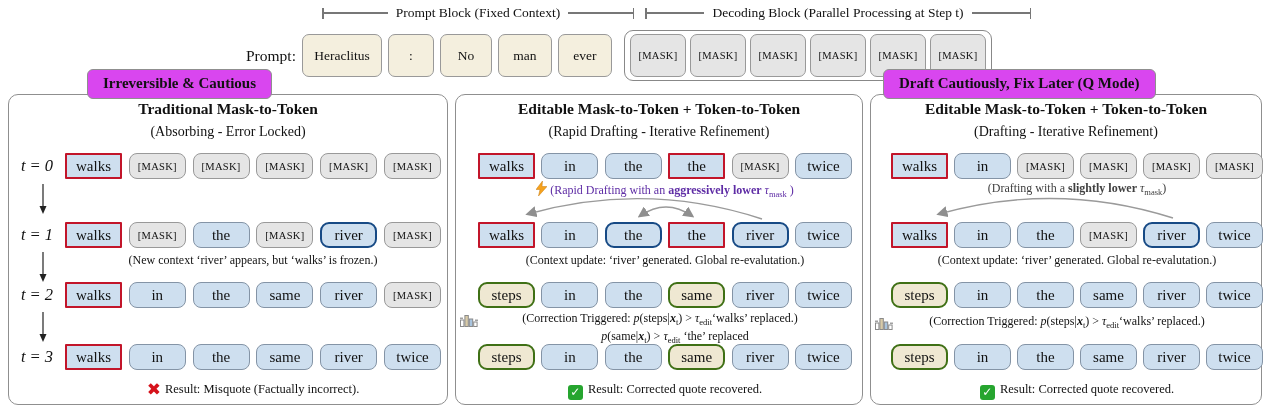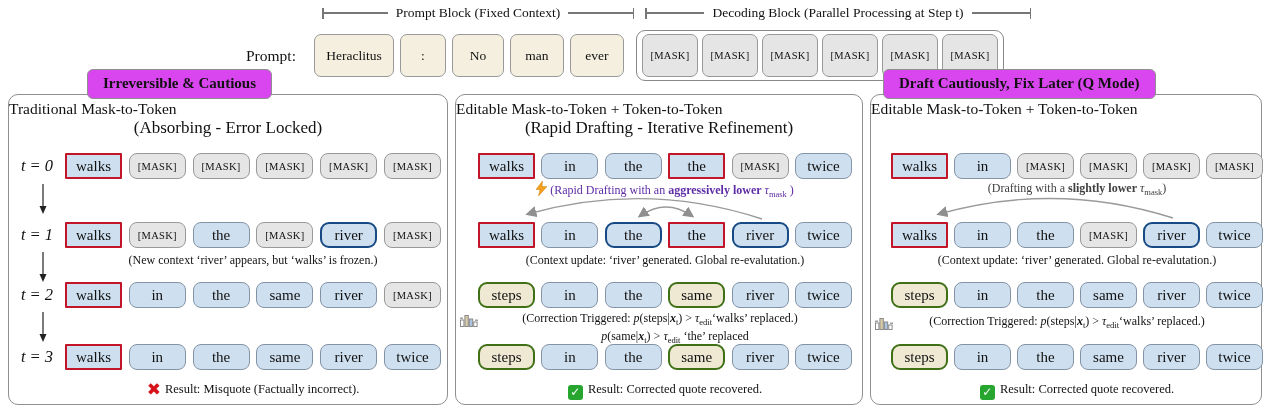--- a/index.html
+++ b/index.html
@@ -5,34 +5,34 @@
   html,body{margin:0;padding:0;background:#fff}
   .stage{position:relative;width:1266px;height:411px;background:#fff;overflow:hidden;
          font-family:"Liberation Serif","DejaVu Serif",serif;color:#111}
   
   .bracket{position:absolute;display:flex;align-items:center;height:16px}
   .tick{width:1.5px;height:11px;background:#777;flex:0 0 auto}
   .bline{flex:1;height:1.5px;background:#777}
   .btxt{padding:0 8px;font-size:13.5px;white-space:nowrap;color:#111}
   
   .prompt-row{position:absolute;display:flex;align-items:center;gap:6px}
-  .plabel{font-size:15.5px;margin-right:12px}
+  .plabel{font-size:15.5px;}
   .ptok{height:43px;border:1.2px solid #999;border-radius:7px;background:#F4EFDE;
         display:flex;align-items:center;justify-content:center;font-size:13.5px;box-sizing:border-box}
   .ptok.maskt{background:#E5E5E5;font-size:10.5px;letter-spacing:.3px;width:56px}
   .decode-wrap{margin-left:6px;border:1.4px solid #888;border-radius:9px;padding:3px 5px;
         display:flex;gap:4px;background:#fff}
   
   .panel{position:absolute;top:94px;height:311px;border:1.5px solid #8f8f8f;border-radius:10px;
          background:#fff;box-sizing:border-box}
   .badge{position:absolute;top:-26px;height:30px;line-height:27px;padding:0 15px;background:#d946ef;
          border:1.5px solid #8f8f8f;border-radius:6px;font-weight:bold;font-size:15px;
          white-space:nowrap;z-index:2;box-sizing:border-box}
-  .ptitle{position:absolute;top:5px;left:0;right:0;font-weight:normal;font-size:15.5px}
-  .psub{position:absolute;top:23px;left:0;right:0;text-align:center;font-size:17px}
+  .ptitle{position:absolute;top:5px;left:0;right:0;text-align:center;font-weight:bold;font-size:15.5px}
+  .psub{position:absolute;top:29px;left:0;right:0;text-align:center;font-size:14px}
   
   .trow{position:absolute;display:flex;justify-content:space-between}
   .tok{display:flex;align-items:center;justify-content:center;height:26px;border-radius:8px;
        font-size:15px;background:#CEDFEF;border:1.4px solid #8494A6;box-sizing:border-box;flex:0 0 57px}
   .tok.mask{background:#E5E5E5;border-color:#999;font-size:10.5px;letter-spacing:.3px}
   .tok.red{border:2.8px solid #C2152A;border-radius:1px}
   .tok.navy{border:2.8px solid #174A85;border-radius:9px}
   .tok.green{background:#EFE8D2;border:2.8px solid #3F7015;border-radius:9px}
   
   .tlabel{position:absolute;left:2px;width:52px;text-align:center;font-style:italic;
@@ -225,20 +225,21 @@
       <span class="tok">twice</span>
     </div>
     <div class="result" style="top:287px;left:22px;width:374px">
       <span class="check">✓</span><span>Result: Corrected quote recovered.</span>
     </div>
   </section>
 
   <section class="panel" style="left:870px;width:392px">
     <div class="badge" style="left:12px">Draft Cautiously, Fix Later (Q Mode)</div>
     <div class="ptitle">Editable Mask-to-Token + Token-to-Token</div>
+    <div class="psub">(Drafting - Iterative Refinement)</div>
 
     <div class="trow" style="top:58px;left:20px;width:372px">
       <span class="tok red">walks</span>
       <span class="tok">in</span>
       <span class="tok mask">[MASK]</span>
       <span class="tok mask">[MASK]</span>
       <span class="tok mask">[MASK]</span>
       <span class="tok mask">[MASK]</span>
     </div>
     <div class="cap greentxt" style="top:86px;left:20px;width:372px">

